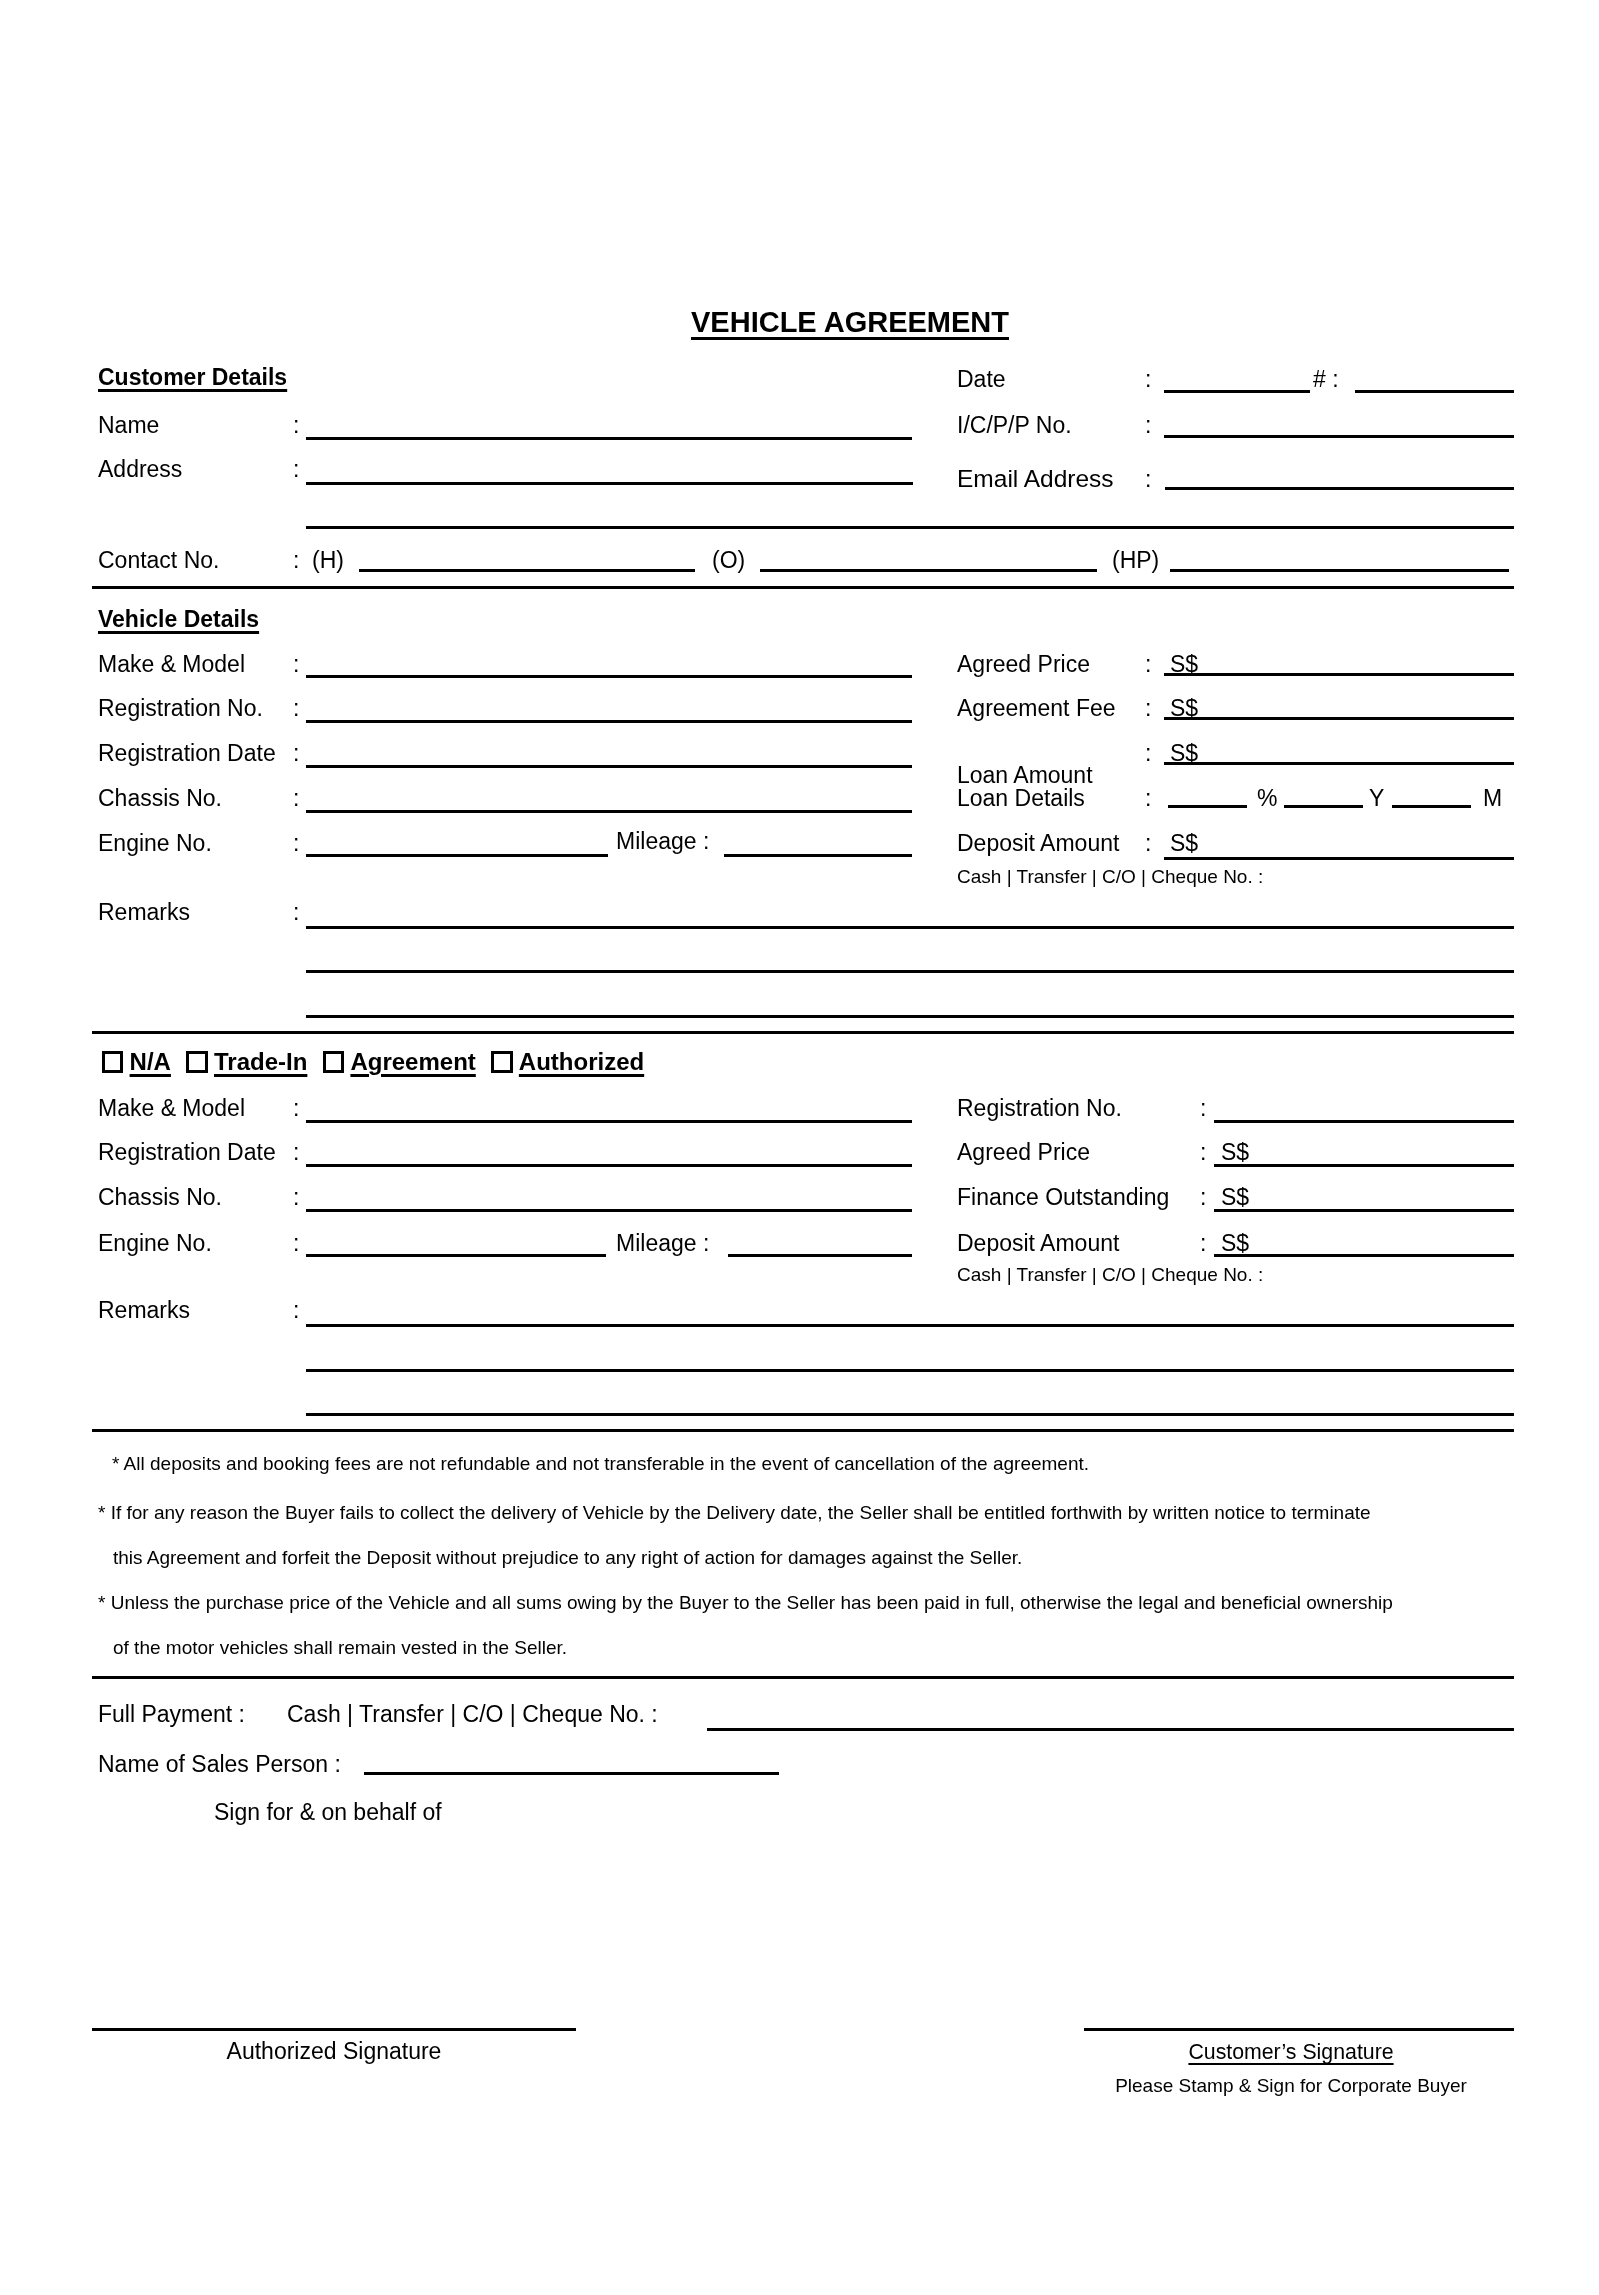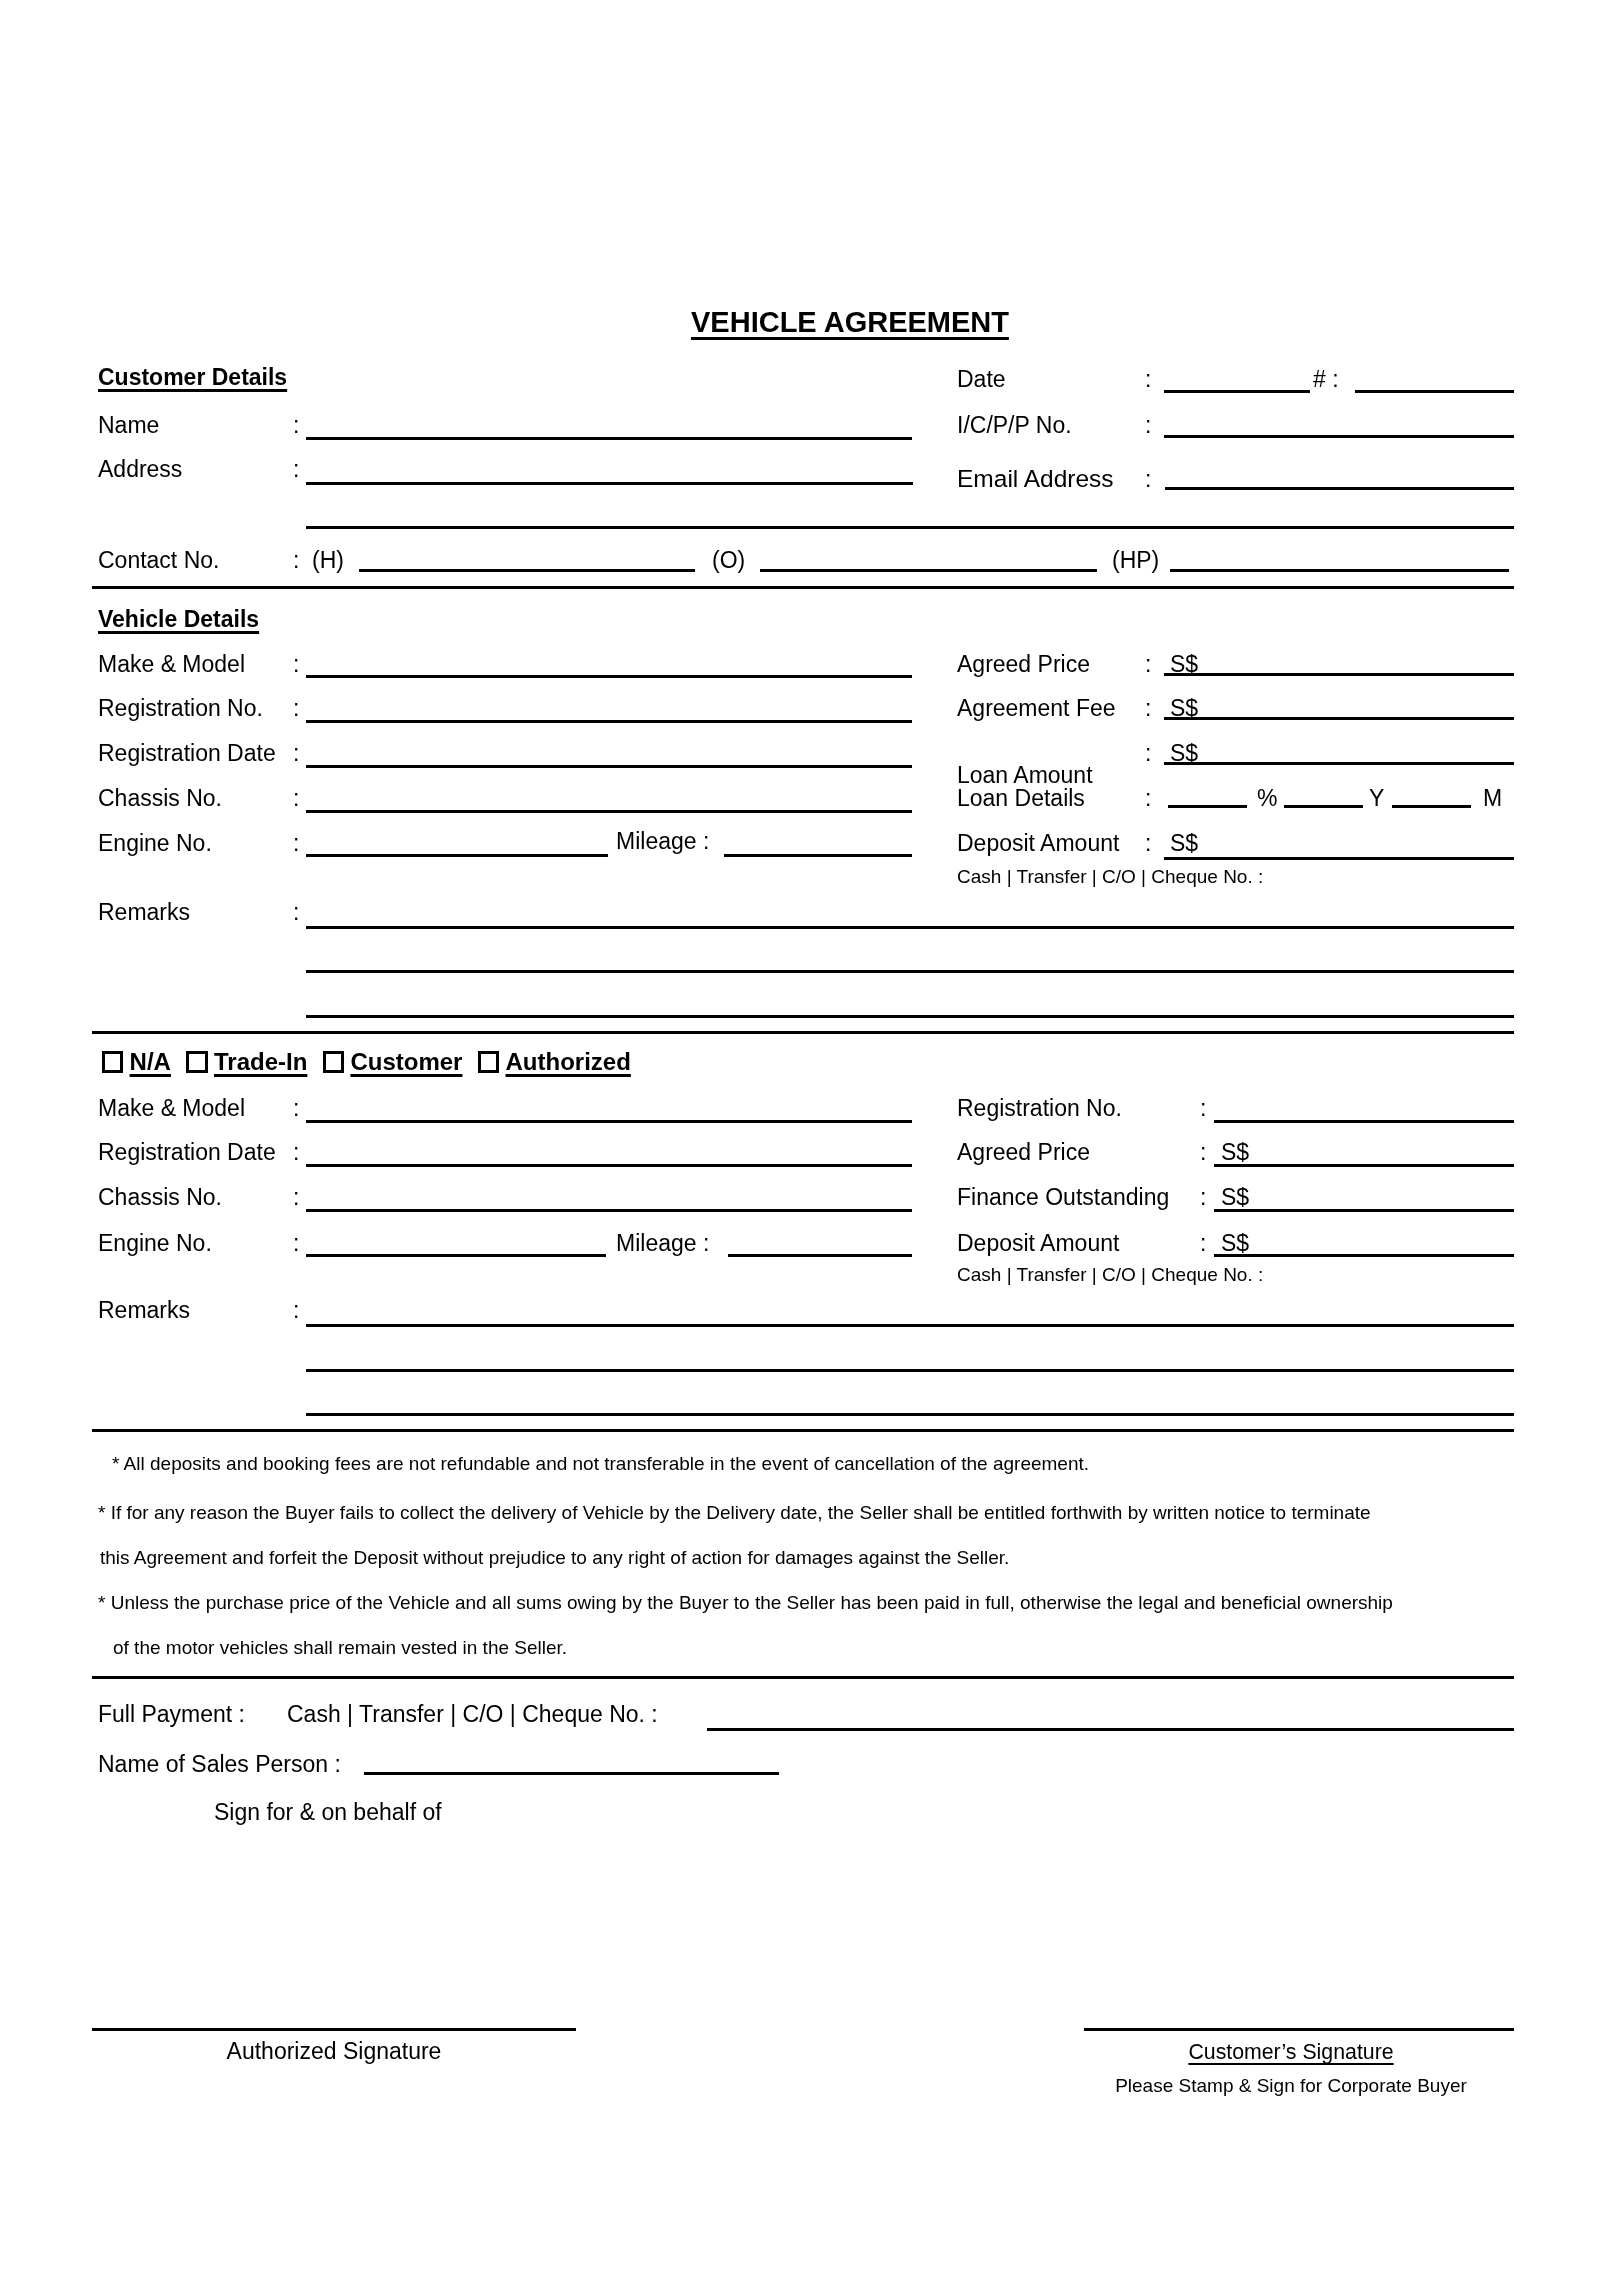--- a/index.html
+++ b/index.html
@@ -143,21 +143,21 @@
 <div class="abs lbl" style="left:1170px;top:829px;">S$</div>
 <input class="field" style="left: 1199px; top: 829px; width: 315px;">
 <div class="ul" style="left:1164px;top:857px;width:350px;"></div>
 <div class="abs sm" style="left:957px;top:866px;">Cash | Transfer | C/O | Cheque No. :</div>
 
 <div class="hr" style="top:1031px;"></div>
 
 <div class="abs cbrow" style="left:102px;top:1048px;">
   <span class="opt"><span class="cb"></span><span class="bold-u">N/A</span></span>
   <span class="opt"><span class="cb"></span><span class="bold-u">Trade-In</span></span>
-  <span class="opt"><span class="cb"></span><span class="bold-u">Customer</span></span>
+  <span class="opt"><span class="cb"></span><span class="bold-u">Agreement</span></span>
   <span class="opt"><span class="cb"></span><span class="bold-u">Authorized</span></span>
 </div>
 
 <div class="abs lbl" style="left:98px;top:1094px;">Make &amp; Model</div>
 <div class="abs lbl" style="left:293px;top:1094px;">:</div>
 <input class="field" style="left: 306px; top: 1094px; width: 606px;">
 <div class="ul" style="left:306px;top:1120px;width:606px;"></div>
 
 <div class="abs lbl" style="left:98px;top:1138px;">Registration Date</div>
 <div class="abs lbl" style="left:293px;top:1138px;">:</div>
@@ -207,21 +207,21 @@
 <div class="abs lbl" style="left:1200px;top:1229px;">:</div>
 <div class="abs lbl" style="left:1221px;top:1229px;">S$</div>
 <input class="field" style="left: 1251px; top: 1229px; width: 263px;">
 <div class="ul" style="left:1214px;top:1254px;width:300px;"></div>
 <div class="abs sm" style="left:957px;top:1264px;">Cash | Transfer | C/O | Cheque No. :</div>
 
 <div class="hr" style="top:1429px;"></div>
 
 <div class="abs note" style="left:112px;top:1453px;">* All deposits and booking fees are not refundable and not transferable in the event of cancellation of the agreement.</div>
 <div class="abs note" style="left:98px;top:1502px;">* If for any reason the Buyer fails to collect the delivery of Vehicle by the Delivery date, the Seller shall be entitled forthwith by written notice to terminate</div>
-<div class="abs note" style="left:100px;top:1547px;text-align:center;">this Agreement and forfeit the Deposit without prejudice to any right of action for damages against the Seller.</div>
+<div class="abs note" style="left:113px;top:1547px;text-align:center;">this Agreement and forfeit the Deposit without prejudice to any right of action for damages against the Seller.</div>
 <div class="abs note" style="left:98px;top:1592px;">* Unless the purchase price of the Vehicle and all sums owing by the Buyer to the Seller has been paid in full, otherwise the legal and beneficial ownership</div>
 <div class="abs note" style="left:113px;top:1637px;">of the motor vehicles shall remain vested in the Seller.</div>
 
 <div class="hr" style="top:1676px;"></div>
 
 <div class="abs lbl" style="left:98px;top:1700px;">Full Payment :</div>
 <div class="abs lbl" style="left:287px;top:1700px;">Cash | Transfer | C/O | Cheque No. :</div>
 <input class="field" style="left: 707px; top: 1701px; width: 807px;">
 <div class="ul" style="left:707px;top:1728px;width:807px;"></div>
 

